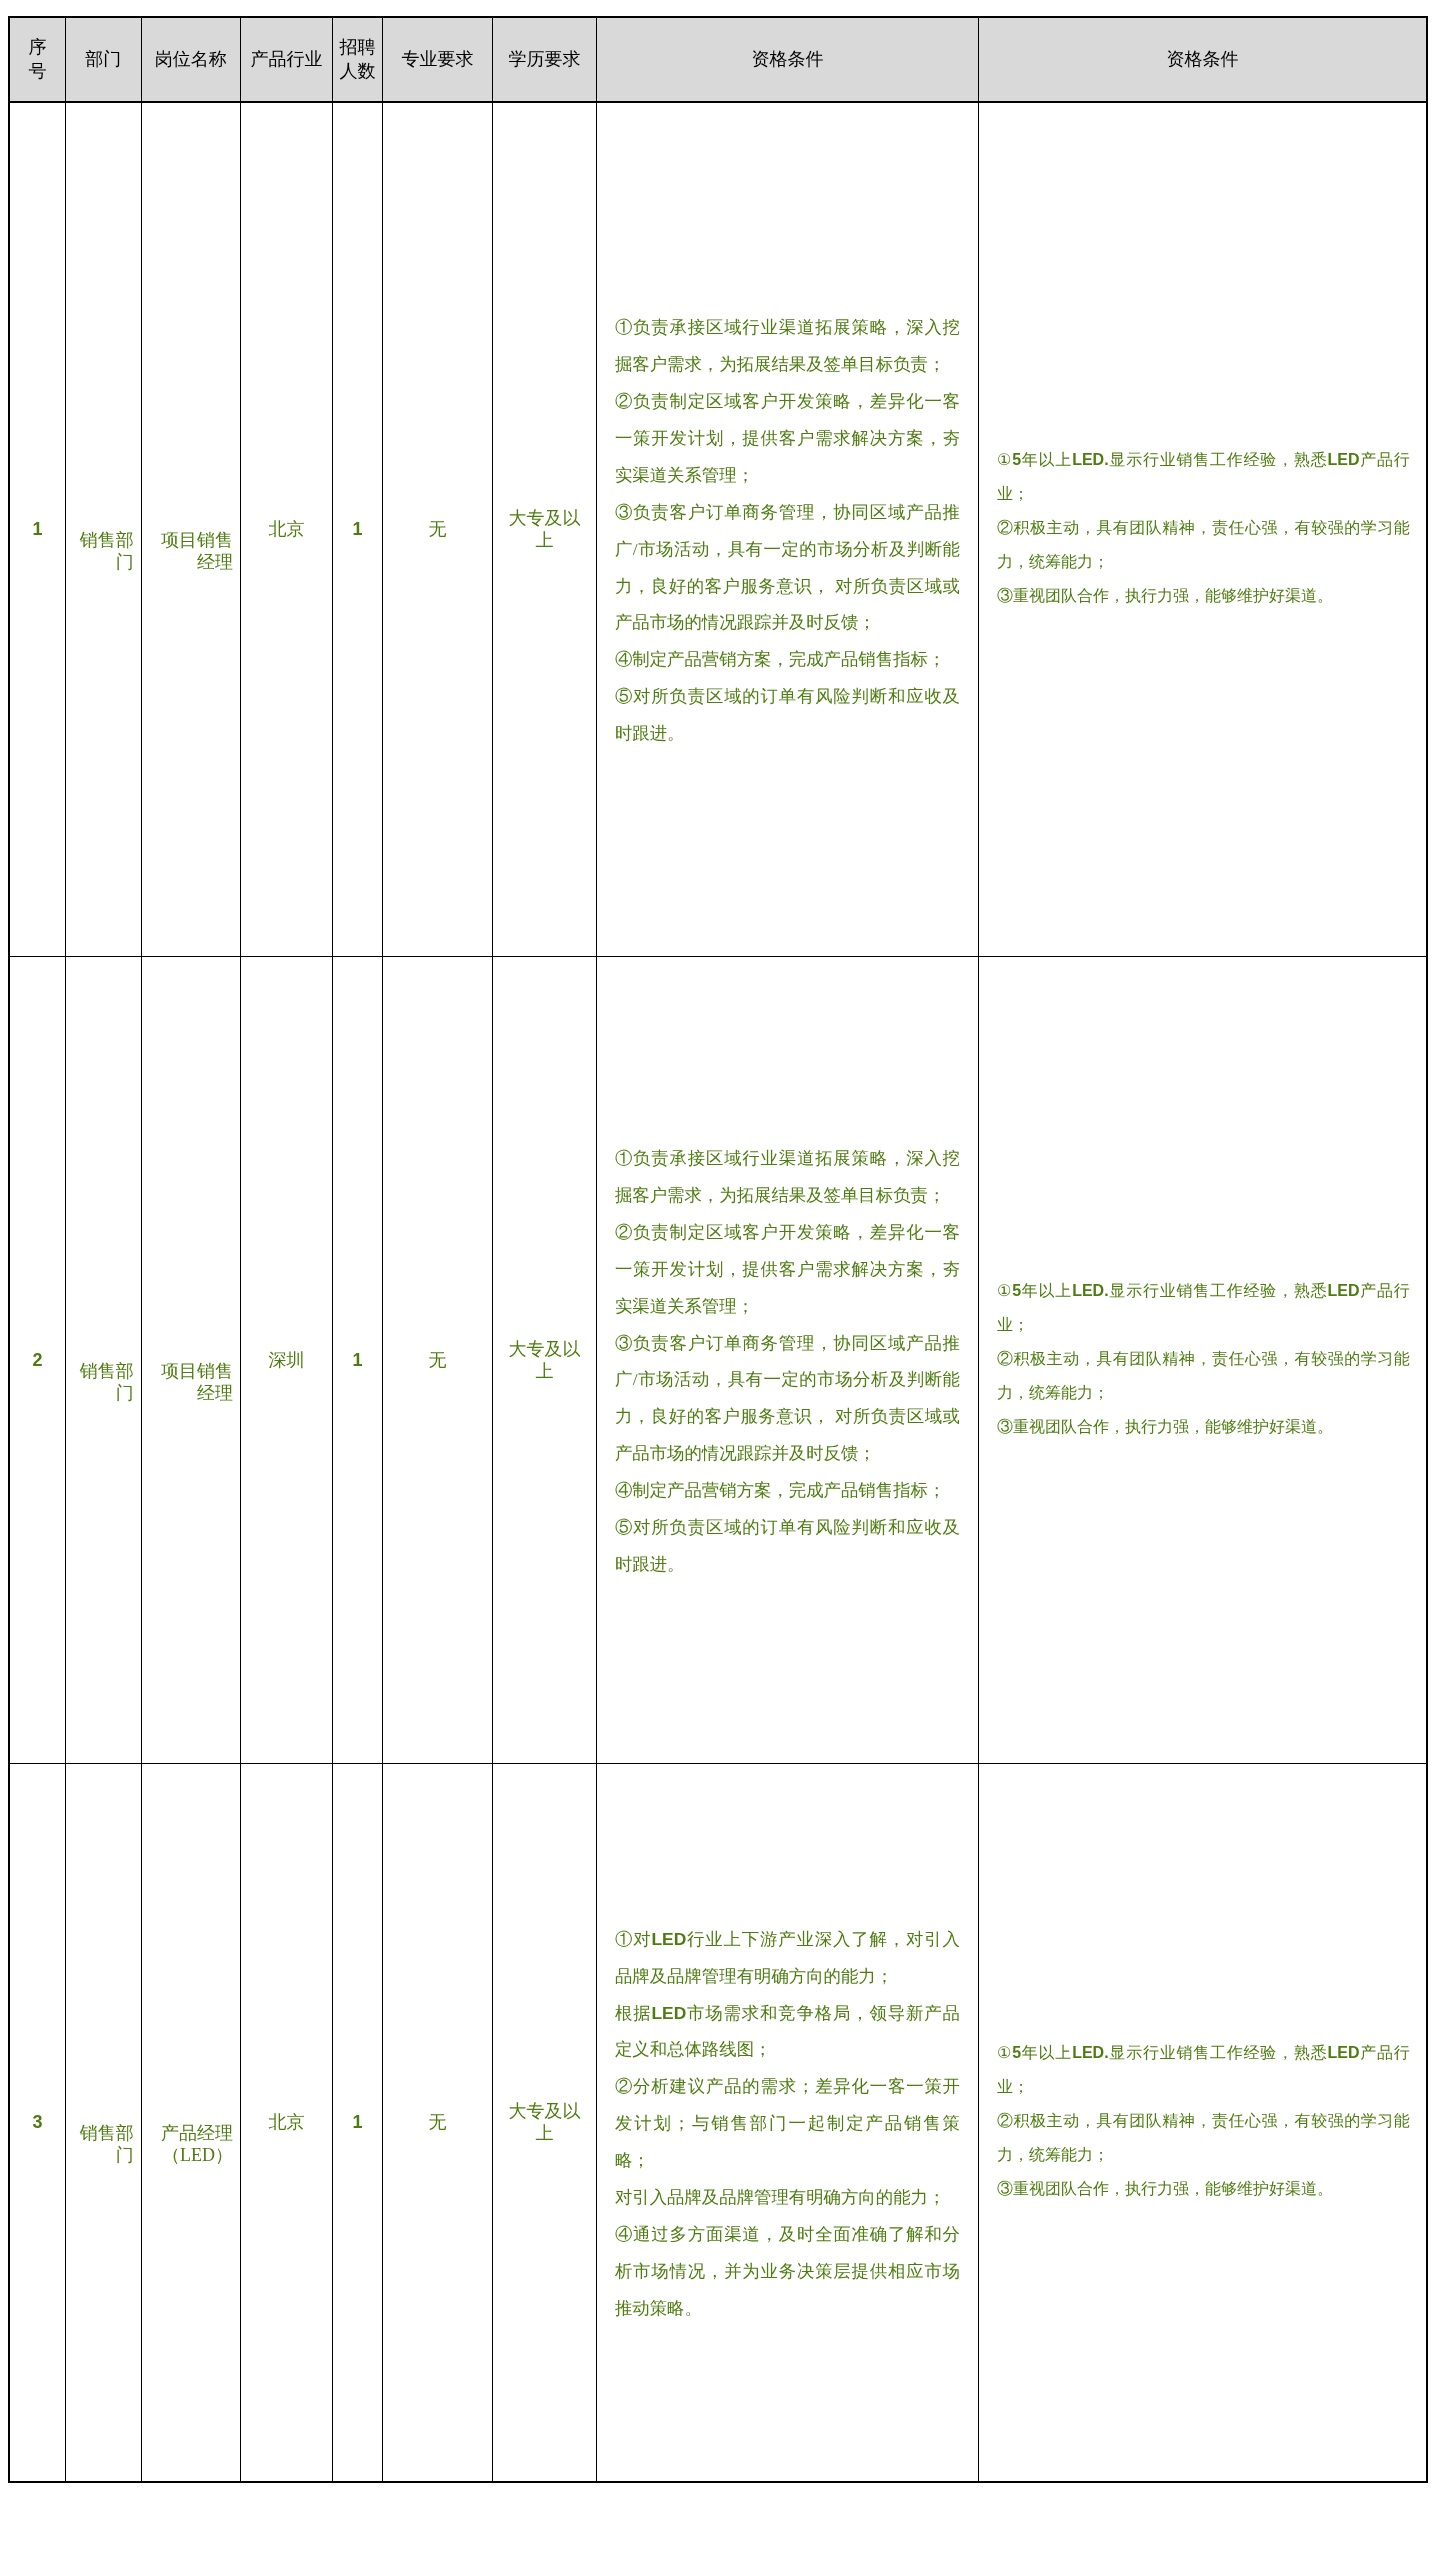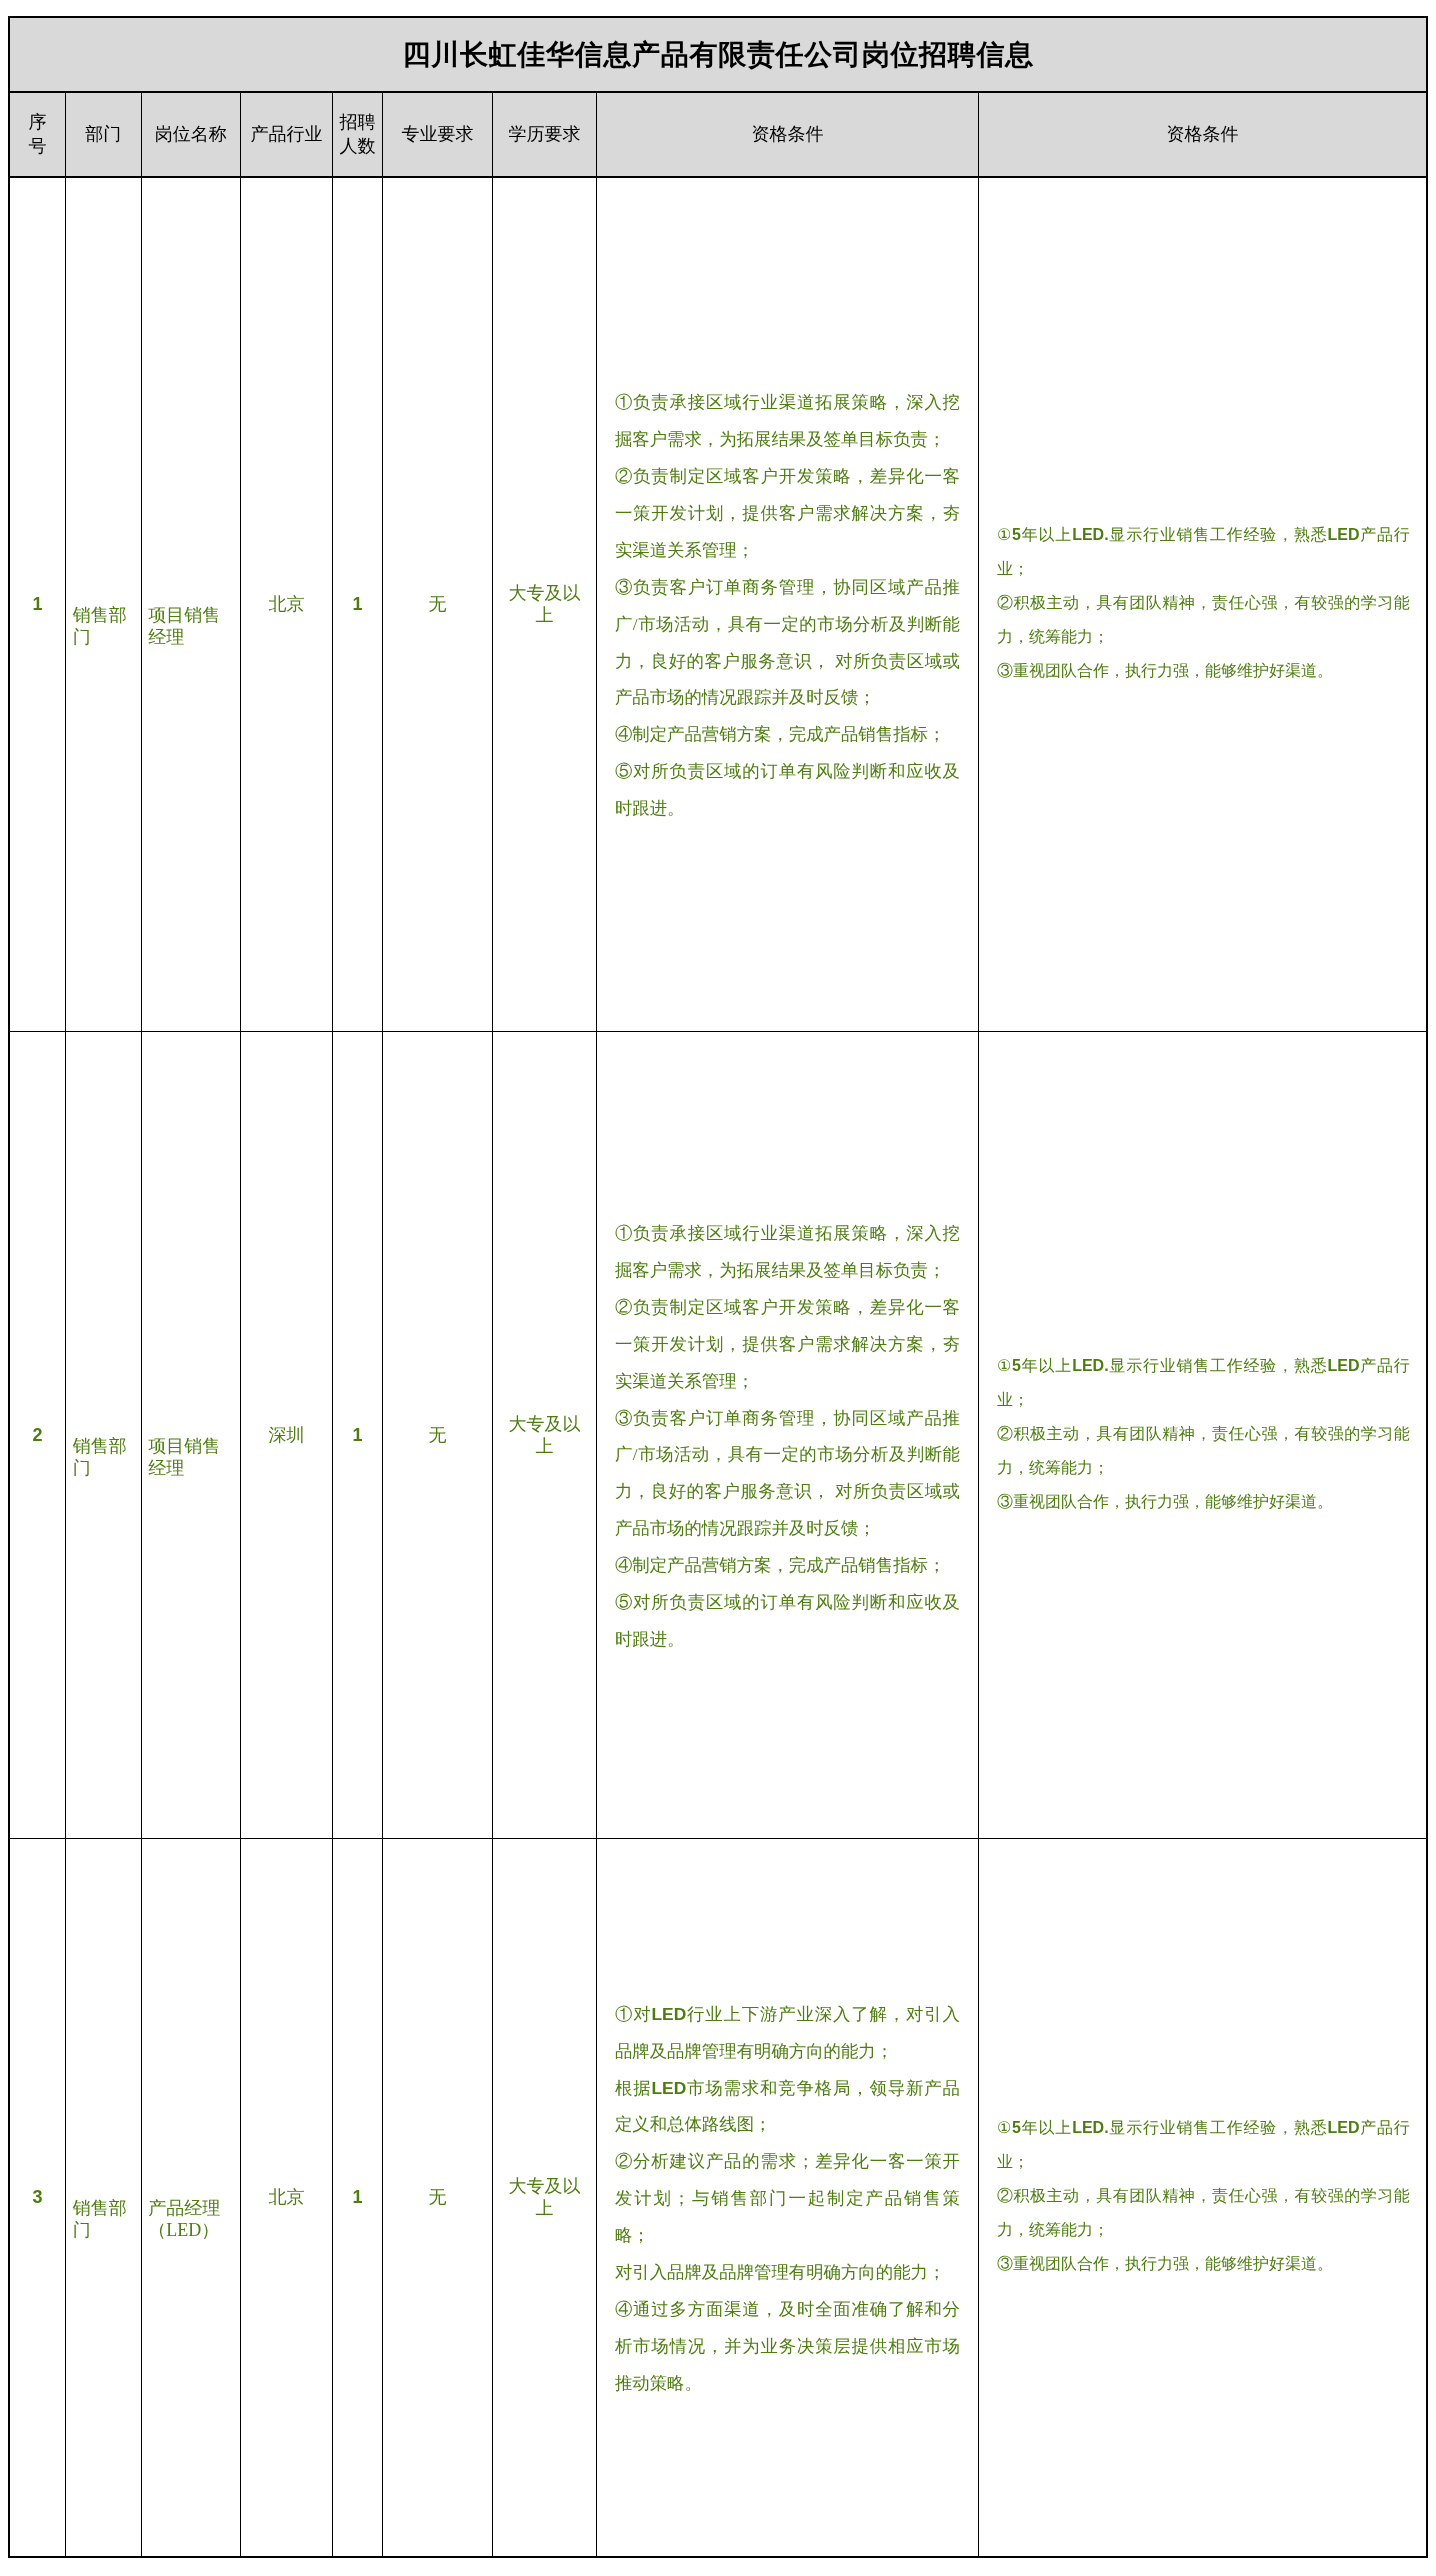--- a/index.html
+++ b/index.html
@@ -77,21 +77,21 @@
     font-size: 18px;
     color: #4d7c0f;
     line-height: 1.25;
     vertical-align: middle;
   }
   td.c-seq, td.c-dept, td.c-post, td.c-loc, td.c-num, td.c-major, td.c-edu {
     text-align: center;
   }
   td.c-dept .cell-inner,
   td.c-post .cell-inner {
-    text-align: left;
+    text-align: right;
     margin-top: 44px;
   }
   td.c-desc, td.c-qual {
     vertical-align: top;
   }
   .cell-inner {
     padding: 4.1px 6.8px;
   }
   .desc-inner {
     padding: 20.5px 18px 18px 18px;
@@ -135,25 +135,20 @@
         <col style="width:67px">
         <col style="width:88px">
         <col style="width:82px">
         <col style="width:44px">
         <col style="width:98px">
         <col style="width:92px">
         <col style="width:339px">
         <col style="width:398px">
       </colgroup>
       <thead>
-        <tr>
-          <td class="title-cell" colspan="9">
-            <span class="title-text">四川长虹佳华信息产品有限责任公司岗位招聘信息</span>
-          </td>
-        </tr>
         <tr class="head-row">
           <td>
             <span class="head-label stacked">序</span>
             <span class="head-label stacked">号</span>
           </td>
           <td>
             <span class="head-label">部门</span>
           </td>
           <td>
             <span class="head-label">岗位名称</span>

